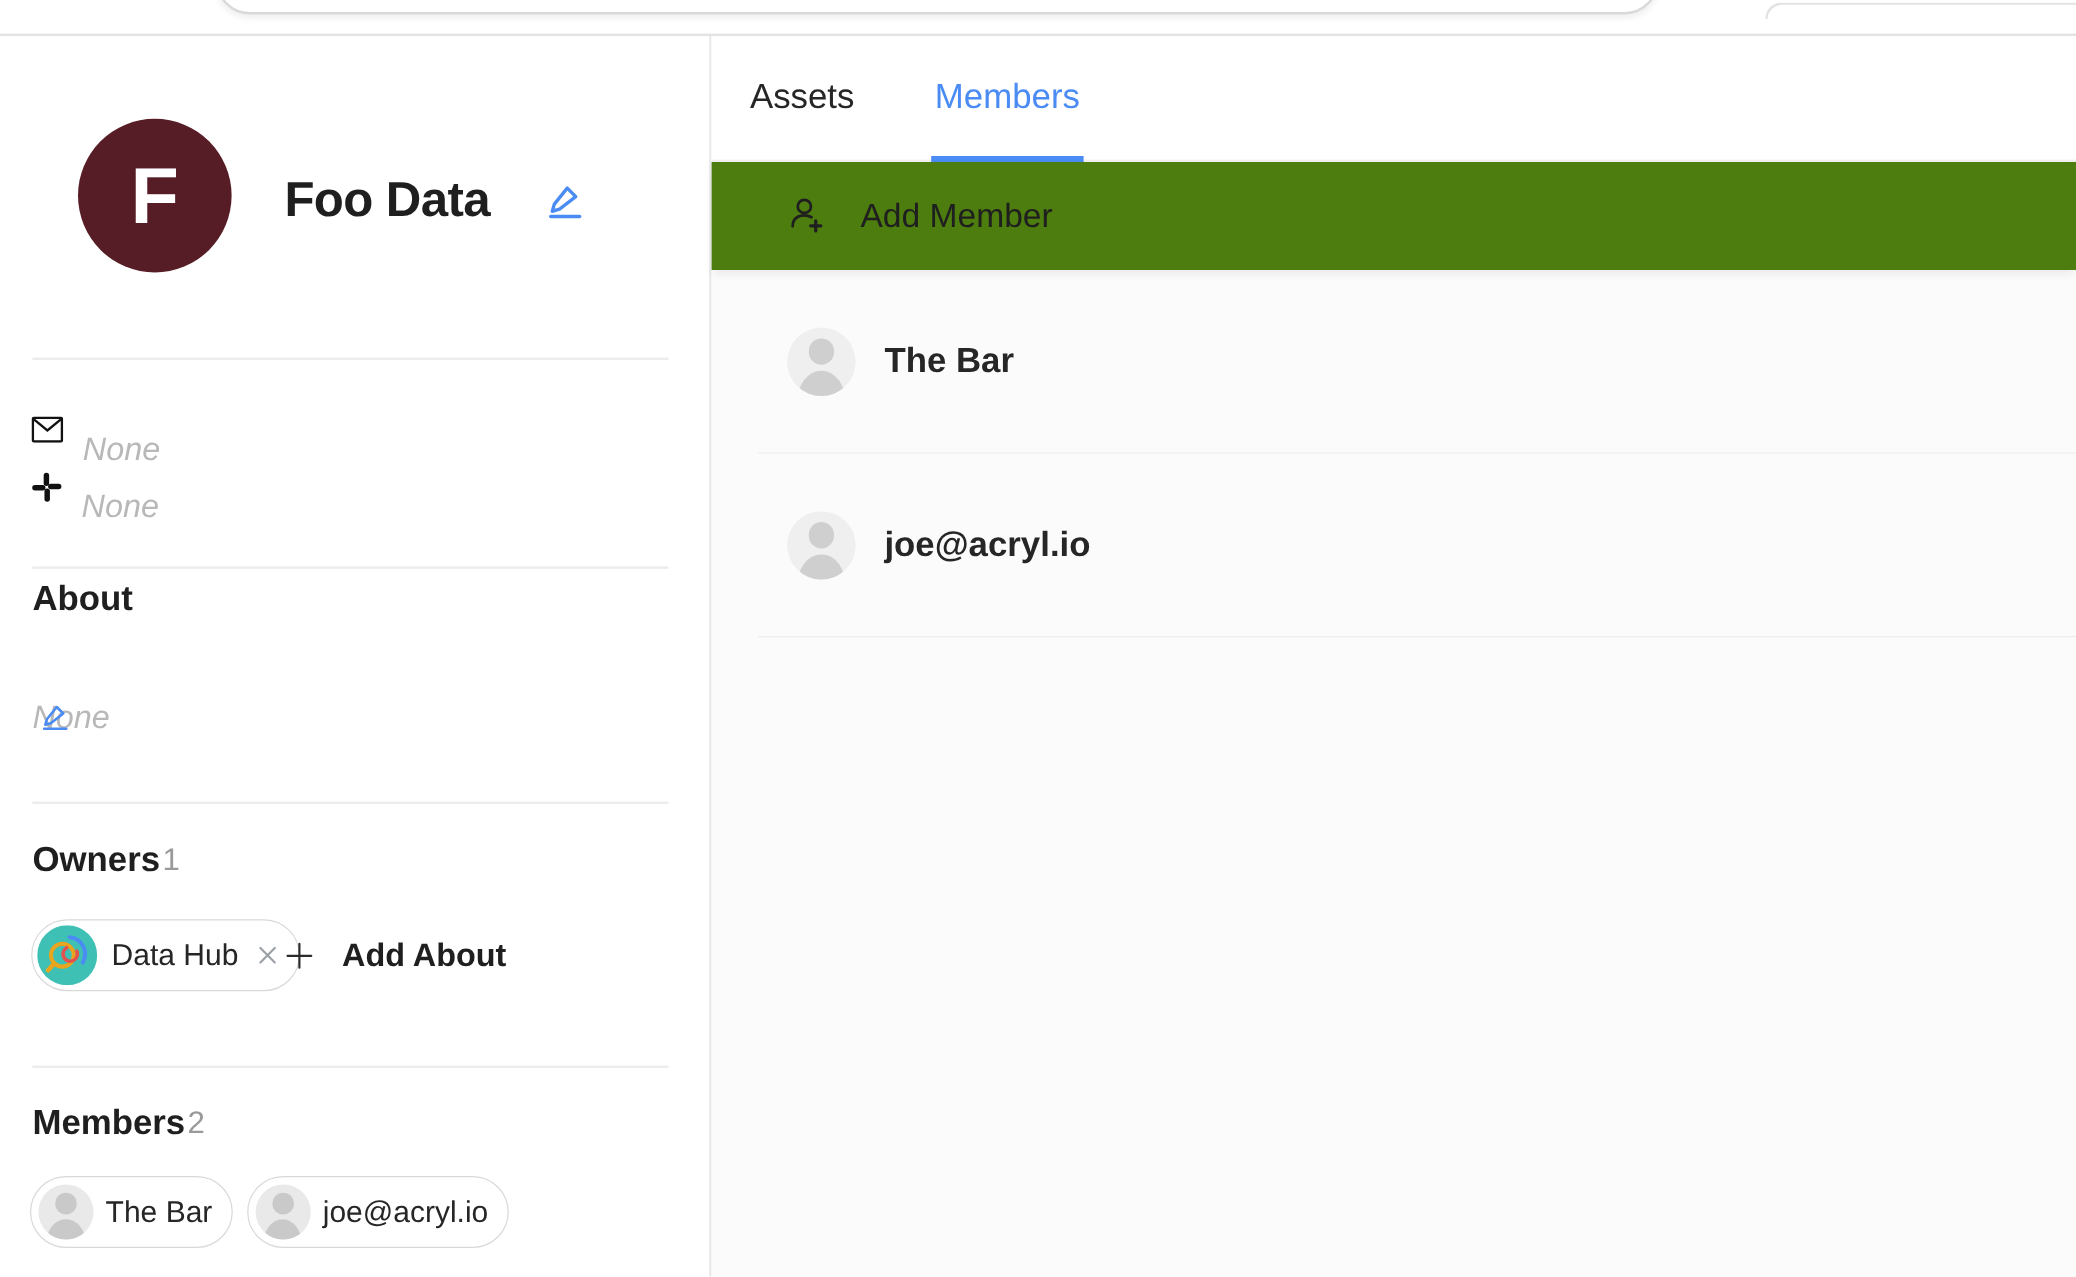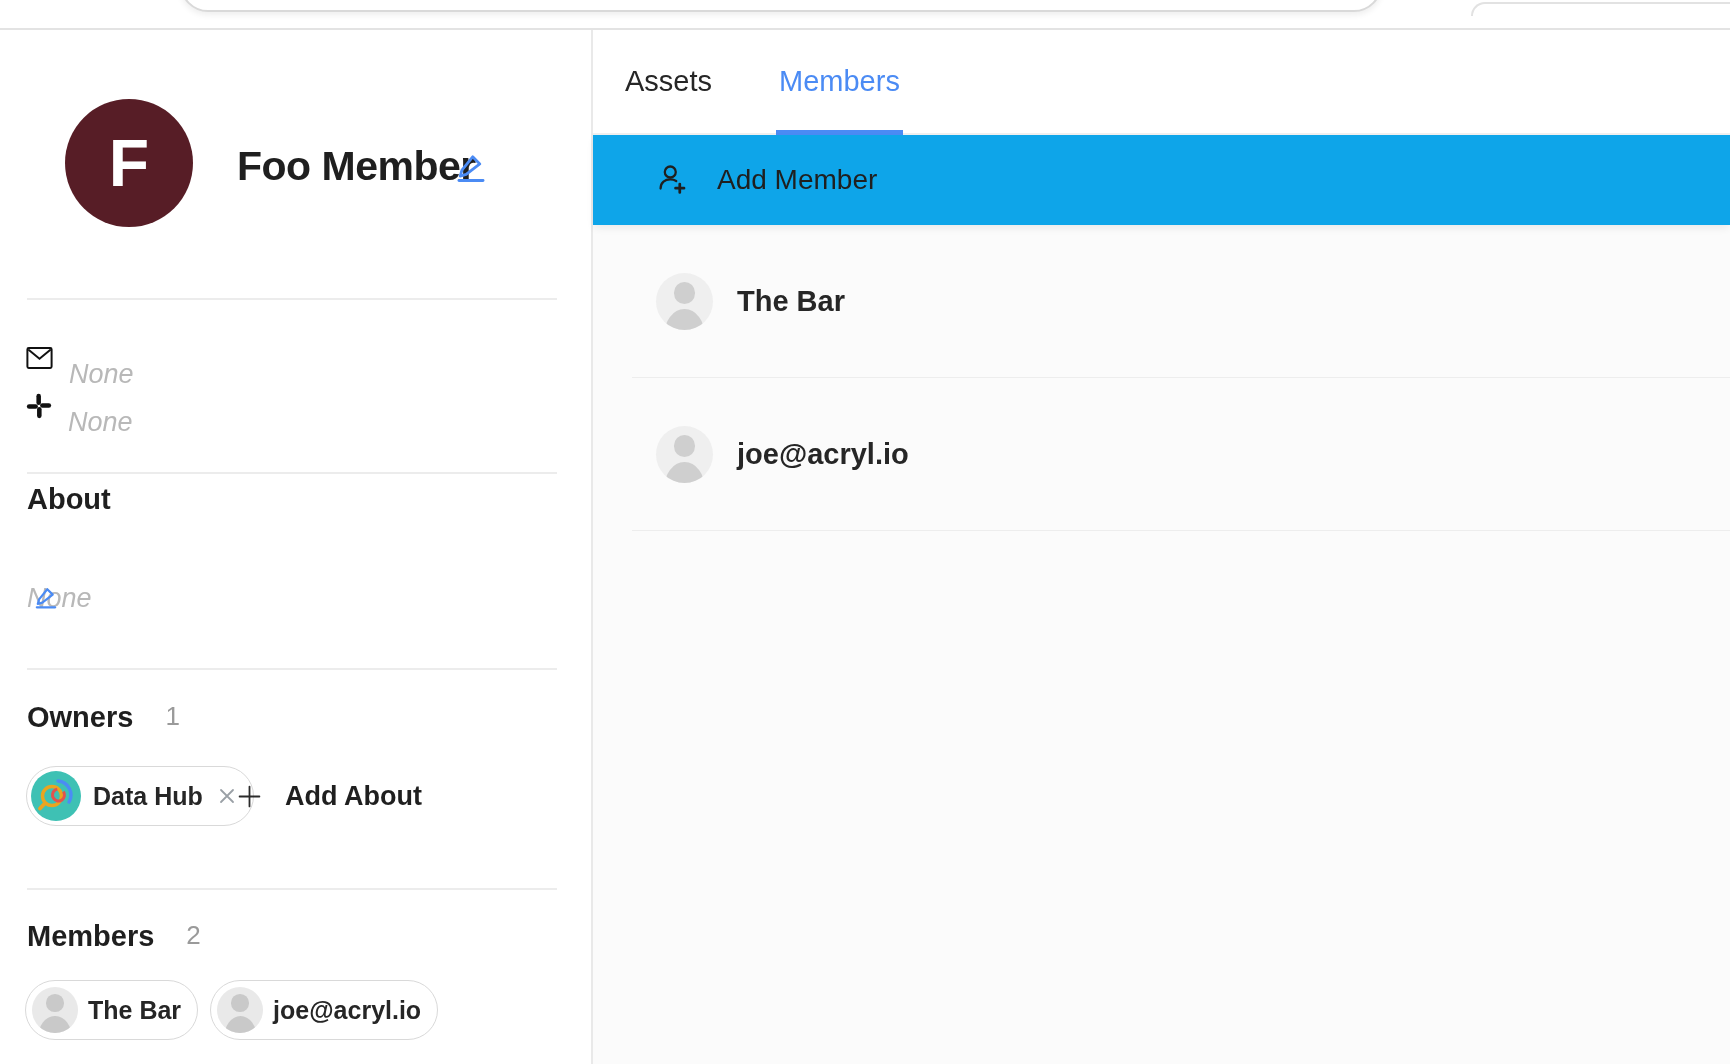--- a/index.html
+++ b/index.html
@@ -19,47 +19,47 @@
   .title-edit{position:absolute;left:454px;top:120px;width:34px;height:34px;cursor:pointer;}
   .sb-divider{position:absolute;left:27px;width:530px;height:1.5px;background:#ececec;}
   .d1{top:268px}.d2{top:442px}.d3{top:638px}.d4{top:858px}
   .contact-row{position:absolute;left:26px;height:30px;display:flex;align-items:center;gap:16px;}
   .cr1{top:313px}.cr2{top:361px}
   .none-text{font-size:27px;font-style:italic;color:#b8b8b8;margin-top:33px;}
   .section-title{font-size:29px;font-weight:700;color:#1f1f1f;line-height:30px;white-space:nowrap;}
   .about-title{position:absolute;left:27px;top:454px;}
   .about-none{position:absolute;left:27px;top:521px;line-height:28px;}
   .about-edit{position:absolute;left:33px;top:554px;width:26px;height:26px;cursor:pointer;}
-  .list-header{position:absolute;left:27px;display:flex;align-items:center;gap:32px;}
+  .list-header{position:absolute;left:27px;display:flex;align-items:center;gap:2px;}
   .owners-header{top:671px}.members-header{top:890px}
   .count-text{font-size:26px;color:#9a9a9a;font-weight:400;}
   .chip{display:inline-flex;align-items:center;height:60px;border:1.5px solid #d9d9d9;border-radius:31px;background:#fff;box-sizing:border-box;cursor:pointer;}
   .owner-chip{position:absolute;left:26px;top:736px;padding:0 16px 0 4px;gap:12px;}
-  .chip-label{font-size:25px;font-weight:700;color:#262626;white-space:nowrap;}
+  .chip-label{font-size:25px;font-weight:400;color:#262626;white-space:nowrap;}
   .datahub-logo{width:50px;height:50px;flex:0 0 auto;}
   .chip-close{width:20px;height:20px;margin-left:2px;cursor:pointer;}
   .add-owners{position:absolute;left:236px;top:736px;height:60px;display:flex;align-items:center;gap:22px;cursor:pointer;background:none;border:none;padding:0;}
   .add-owners-label{font-size:27px;font-weight:600;color:#1f1f1f;white-space:nowrap;}
   .member-chips{position:absolute;left:25px;top:950px;display:flex;gap:12px;}
   .member-chips .chip{padding:0 16px 0 6px;gap:10px;}
   
   .gavatar{position:relative;border-radius:50%;background:#efefef;overflow:hidden;flex:0 0 auto;}
   .gavatar .head{position:absolute;left:31%;top:16%;width:38%;height:38%;border-radius:50%;background:#cfcfcf;}
   .gavatar .shoulders{position:absolute;left:14%;top:63%;width:72%;height:48%;background:#cfcfcf;border-radius:50% 50% 0 0/100% 100% 0 0;}
   .gavatar.chip-size{width:46px;height:46px;background:#e9e9e9;}
   .gavatar.chip-size .head,.gavatar.chip-size .shoulders{background:#c9c9c9;}
   .gavatar.row-size{width:57px;height:57px;}
   
   .content{position:absolute;left:593px;top:30px;width:1137px;height:1034px;background:#fbfbfb;}
   .tabs{position:relative;height:105px;background:#fff;border-bottom:2px solid #f0f0f0;display:flex;align-items:stretch;padding-left:32px;box-sizing:border-box;}
   .tab{display:flex;align-items:center;font-size:29px;font-weight:500;color:#262626;cursor:pointer;position:relative;}
   .tab.first{margin-right:67px;}
   .tab.active{color:#4b8bf4;}
   .tab.active::after{content:"";position:absolute;left:-3px;right:-3px;bottom:-2px;height:5px;background:#4b8bf4;}
-  .add-member-row{position:relative;height:90px;background:#0ea5e9;display:flex;align-items:center;padding-left:64px;gap:30px;box-shadow:0 4px 8px -1px rgba(0,0,0,0.07);cursor:pointer;z-index:2;}
+  .add-member-row{position:relative;height:90px;background:#4d7c0f;display:flex;align-items:center;padding-left:64px;gap:30px;box-shadow:0 4px 8px -1px rgba(0,0,0,0.07);cursor:pointer;z-index:2;}
   .add-member-label{font-size:28px;font-weight:500;color:#1f1f1f;}
   .member-row{position:relative;height:153px;display:flex;align-items:center;padding-left:63px;gap:24px;cursor:pointer;}
   .member-row::after{content:"";position:absolute;left:39px;right:0;bottom:0;height:1.5px;background:#ededed;}
   .member-name{font-size:29px;font-weight:600;color:#262626;white-space:nowrap;}
   svg{display:block;}
 </style>
 </head>
 <body>
 
 <div class="screen">
@@ -67,21 +67,21 @@
   <div class="topbar">
     <div class="search-pill"></div>
     <div class="header-card-edge"></div>
   </div>
 
   <div class="sidebar">
 
     <div class="group-avatar">
       <span>F</span>
     </div>
-    <div class="group-title">Foo Member</div>
+    <div class="group-title">Foo Data</div>
     <div class="title-edit">
       <span>
         <svg width="34" height="34" viewBox="0 0 24 24" fill="none" stroke="#4b8bf4" stroke-width="2" stroke-linecap="round" stroke-linejoin="round">
           <path d="M13.2 4.8 L18.2 9.8 L8.6 17.2 L4.4 18.4 L5.6 14.2 Z"></path>
           <path d="M3.5 21.5 H20.5"></path>
         </svg>
       </span>
     </div>
 
     <div class="sb-divider d1"></div>

